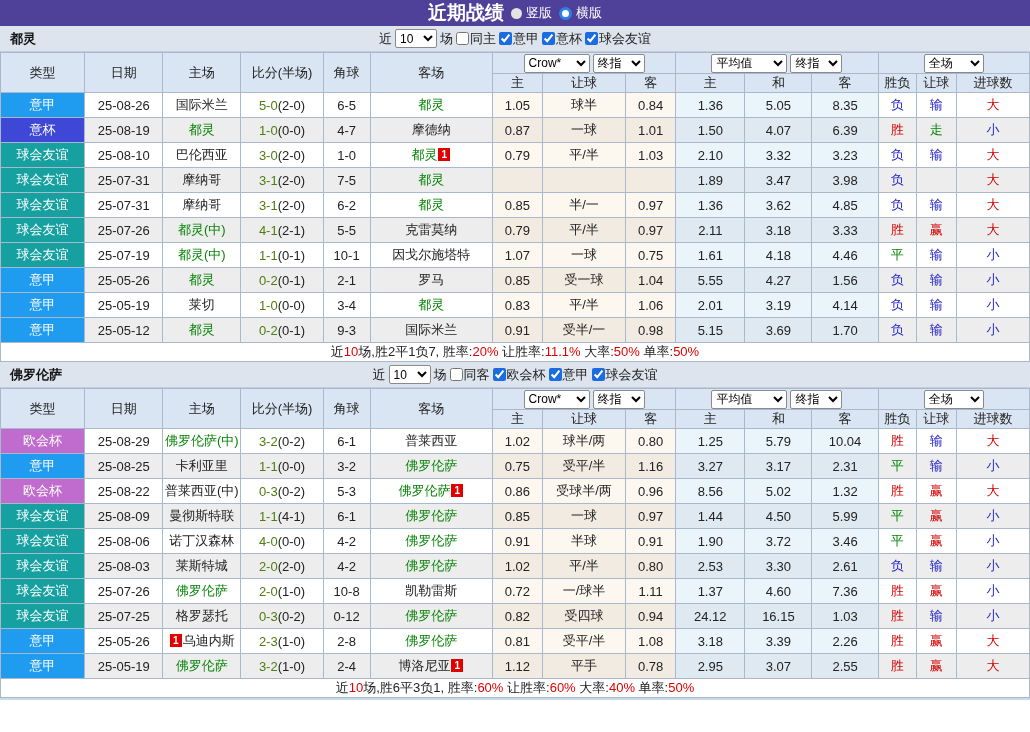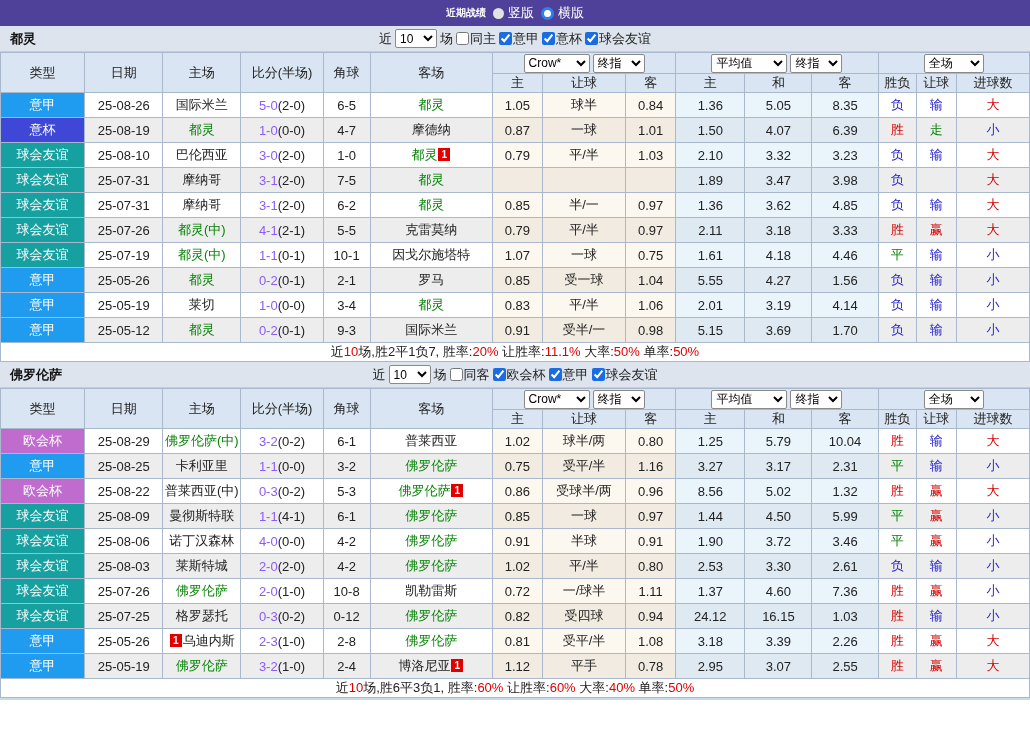--- a/index.html
+++ b/index.html
@@ -12,21 +12,21 @@
   }
   .topbar {
     height: 26px;
     background: #4f4199;
     color: #fff;
     display: flex;
     align-items: center;
     justify-content: center;
     gap: 7px;
   }
-  .topbar .title { font-weight: bold; font-size: 10px; }
+  .topbar .title { font-weight: bold; font-size: 19px; }
   .radio-group { display: flex; align-items: center; gap: 4px; }
   .radio-dot {
     width: 11px; height: 11px; border-radius: 50%;
     background: #e3e3e3; display: inline-block; vertical-align: -1px;
   }
   .radio-dot.sel {
     width: 13px; height: 13px;
     background: #fff; border: 3px solid #2f7fe8;
   }
   .radio-label { color:#fff; font-size: 13px; }
@@ -68,21 +68,21 @@
   .selwrap { display: flex; justify-content: center; gap: 3px; }
 
   tr.odd  td { background: #ffffff; }
   tr.even td { background: #ededed; }
   tr.odd  td.crow { background: #fcf8f0; margin-left: 33px; }
   tr.even td.crow { background: #f2ebe1; }
   tr.odd  td.avg  { background: #eaf4fb; }
   tr.even td.avg  { background: #dfe9f2; }
   td.league { color: #fff; }
 
-  .ft { color: #8b5cf6; }
+  .ft { color: #4d7c0f; }
   .ht { color: #222; }
   .self-team { color: #078307; }
   .badge {
     display: inline-block; background: #e00000; color: #fff;
     font-size: 10px; line-height: 13px; padding: 0 3px;
     font-weight: bold; vertical-align: 1px; margin: 0 1px;
   }
   tfoot td { background: #fff; height: 17px; margin-left: 6px; }
   .red { color: #e00000; }
   .bottom-strip { height: 2px; background: #c9daea; }

